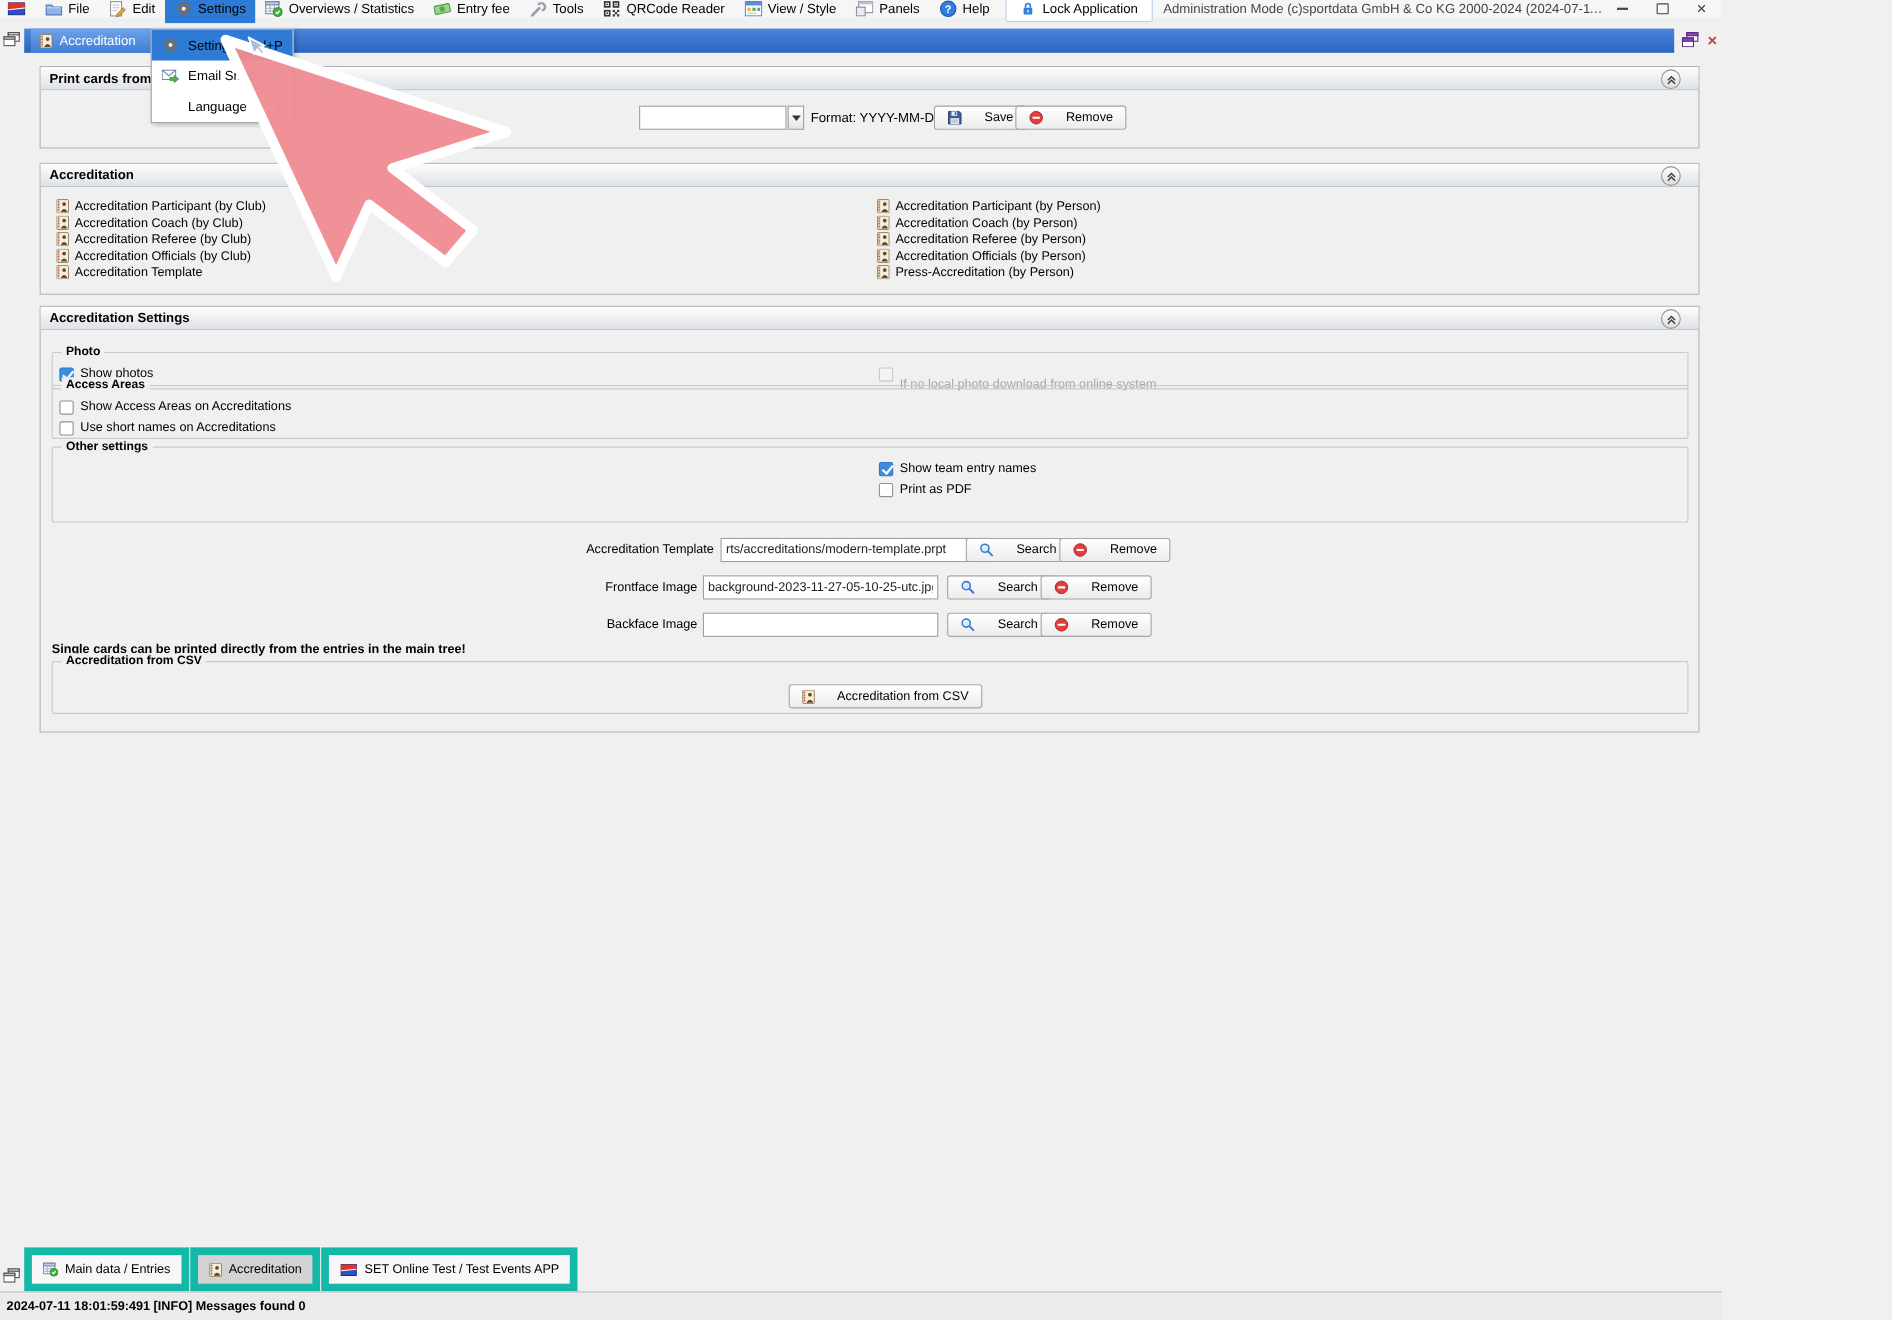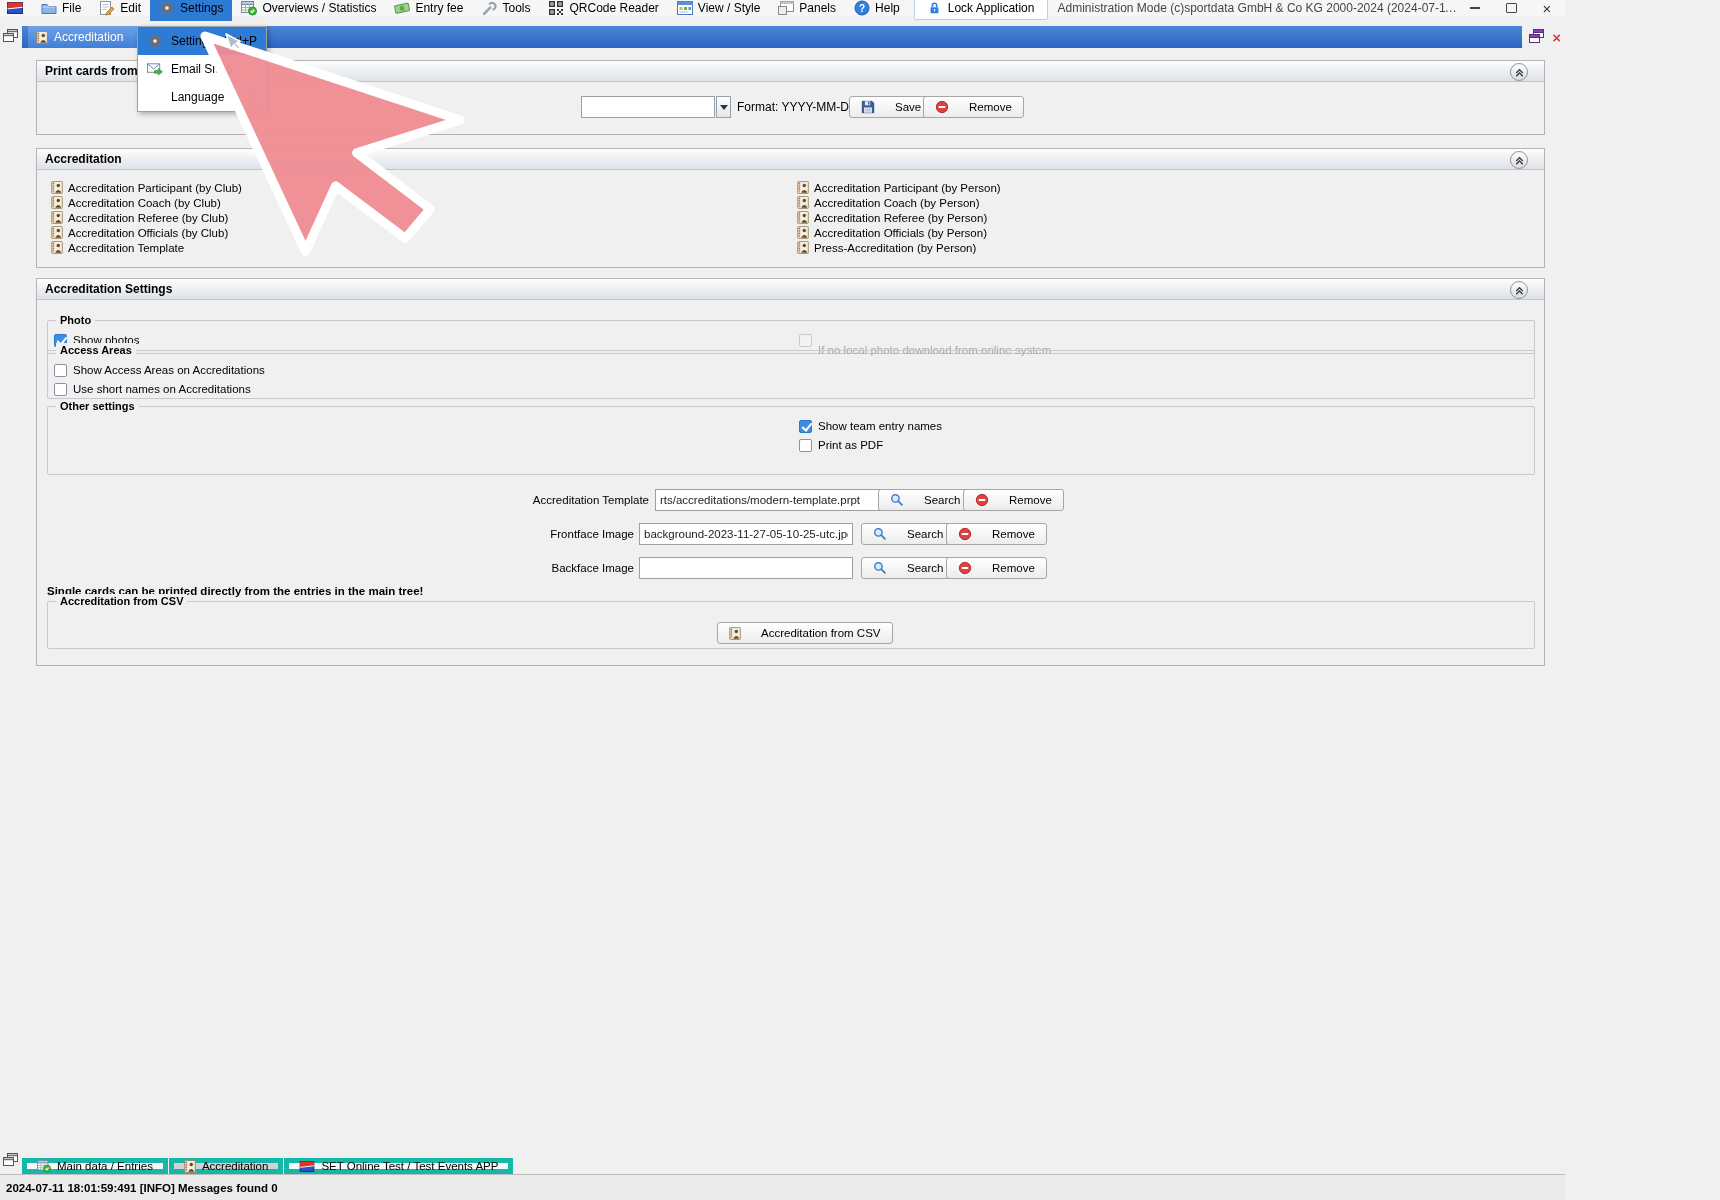--- a/index.html
+++ b/index.html
@@ -94,21 +94,21 @@
         box-shadow:2px 2px 5px rgba(0,0,0,.28);z-index:40;}
   .mrow{height:28px;display:flex;align-items:center;padding:0 9px;gap:8px;font-size:12px;}
   .mrow.hl{background:#2e7bd6;}
   .mrow .short{margin-left:auto;}
   .mrow .sub{margin-left:auto;width:0;height:0;border-top:4px solid transparent;border-bottom:4px solid transparent;
              border-left:5px solid #8fa6c8;}
   .mrow .noicon{width:16px;flex:none;}
 
   
   .btabs{position:absolute;left:0;top:1148px;width:1565px;height:26px;background:#f0f0f0;display:flex;align-items:flex-end;}
-  .btab{display:flex;align-items:center;gap:6px;height:16px;padding:0 10px;border:5px solid #14b8a6;
+  .btab{display:flex;align-items:center;gap:6px;height:40px;padding:0 10px;border:7px solid #14b8a6;
         background:#f7f7f7;font-size:11.5px;margin-right:1px;white-space:nowrap;box-sizing:border-box;}
   .btab.active{background:#d2d2d2;}
   .btab-cascade{margin:0 3px 4px 3px;}
   .status{position:absolute;left:0;top:1174px;width:1565px;height:26px;background:#ebebeb;border-top:1px solid #bdbdbd;
           display:flex;align-items:center;padding-left:6px;font-weight:bold;font-size:11.5px;box-sizing:border-box;text-align:center;}
 
   
   .arrow-overlay{position:absolute;left:0;top:0;z-index:60;pointer-events:none;}
 
   .ic16{width:16px;height:16px;flex:none;} .ic14{width:14px;height:14px;flex:none;}

